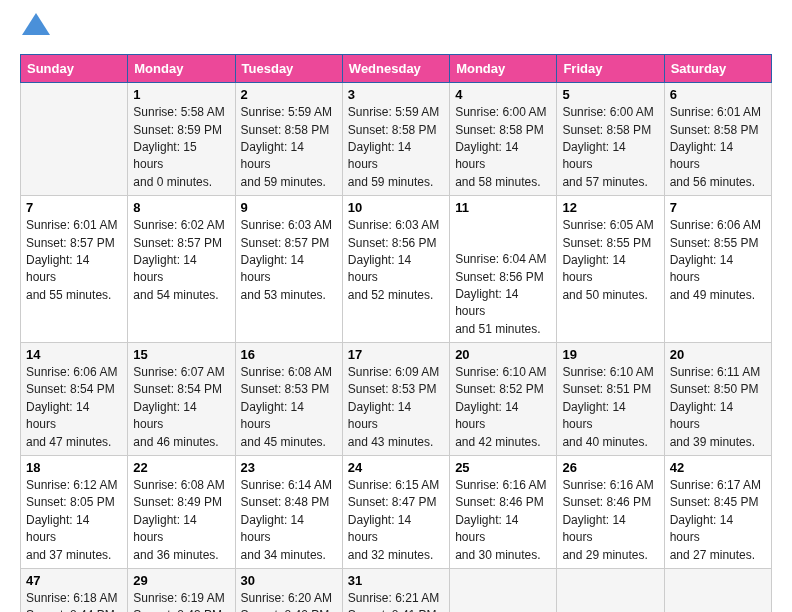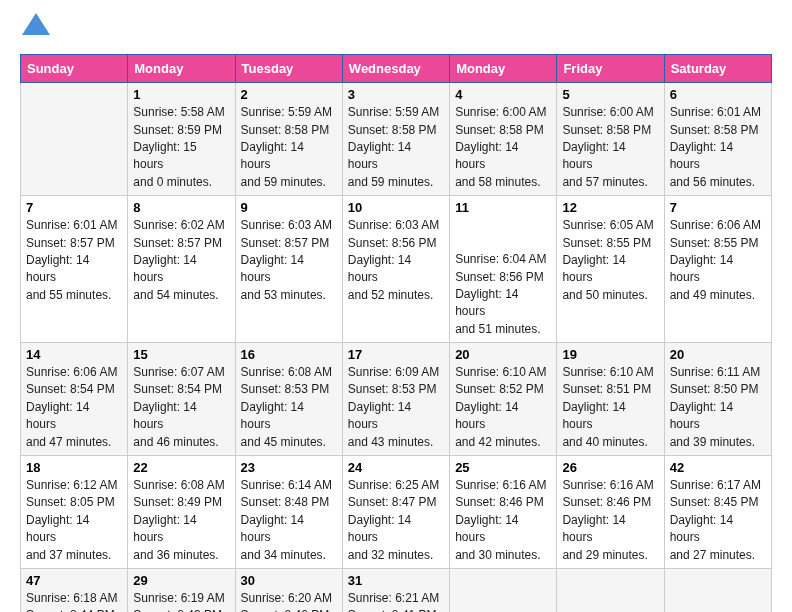--- a/index.html
+++ b/index.html
@@ -280,21 +280,21 @@
         </td>
         <td>
           <span class="day-num">23</span>
           <div class="day-info" style="white-space: pre-line;">Sunrise: 6:14 AM
 Sunset: 8:48 PM
 Daylight: 14 hours
 and 34 minutes.</div>
         </td>
         <td>
           <span class="day-num">24</span>
-          <div class="day-info" style="white-space: pre-line;">Sunrise: 6:25 AM
+          <div class="day-info" style="white-space: pre-line;">Sunrise: 6:15 AM
 Sunset: 8:47 PM
 Daylight: 14 hours
 and 32 minutes.</div>
         </td>
         <td>
           <span class="day-num">25</span>
           <div class="day-info" style="white-space: pre-line;">Sunrise: 6:16 AM
 Sunset: 8:46 PM
 Daylight: 14 hours
 and 30 minutes.</div>

